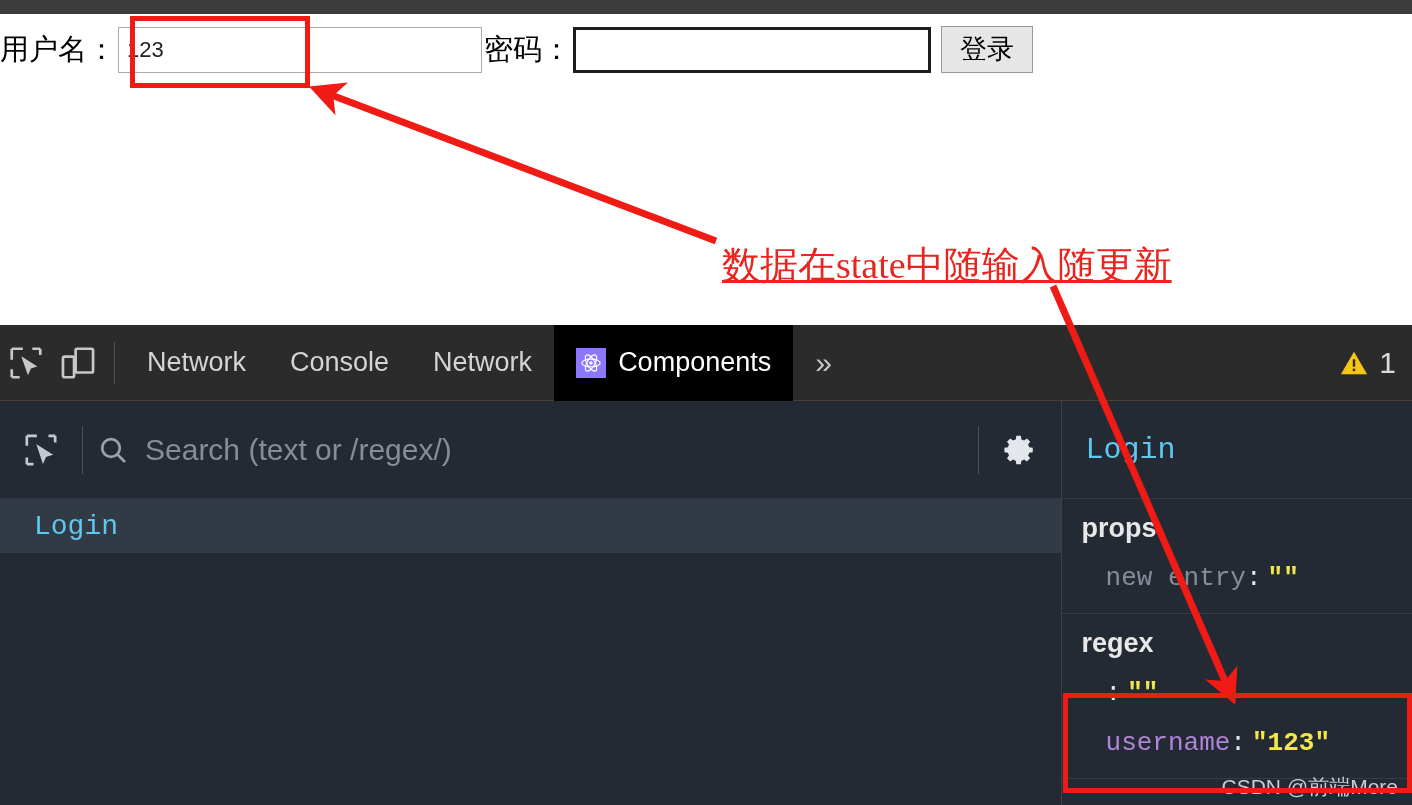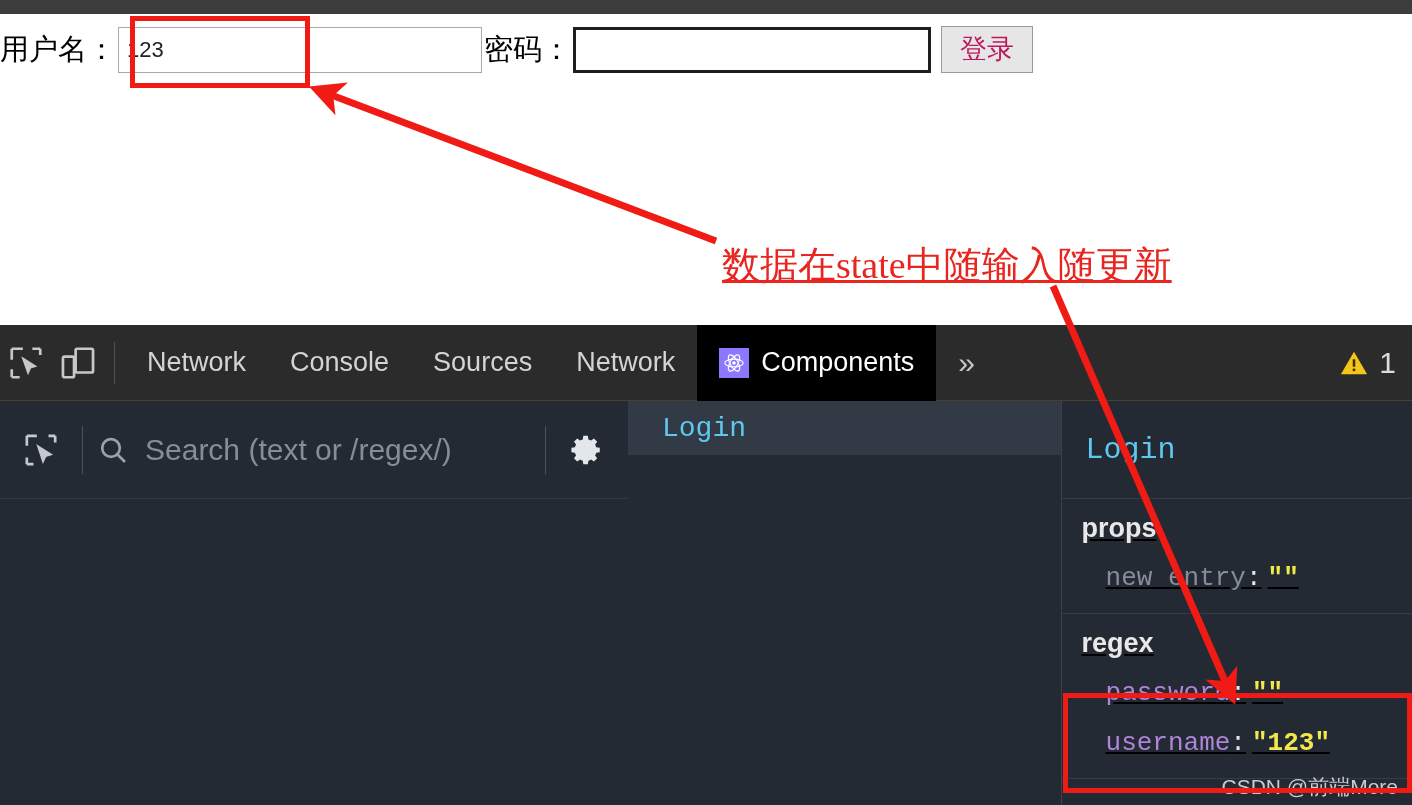--- a/index.html
+++ b/index.html
@@ -46,21 +46,21 @@
   #password-input {
     width: 358px; margin-left: 2px;
     border: 3px solid #1d1d1d;
   }
   .login-btn {
     margin-left: 10px;
     height: 47px; width: 92px;
     background: #e6e6e6;
     border: 1px solid #9a9a9a;
     font-size: 27px;
-    color: #be185d;
+    color: #000000;
     font-family: "Liberation Sans", sans-serif;
     cursor: pointer;
     line-height: 1;
   }
 
   
   .anno-text {
     position: absolute;
     color: #e8251f;
     font-family: "Liberation Serif", serif;
@@ -129,21 +129,21 @@
 
   
   .dt-body {
     position: relative;
     height: 404px;
     display: flex;
   }
   .dt-left {
     width: 1160px;
     border-right: 1px solid #3a414b;
-    display: flex; flex-direction: row;
+    display: flex; flex-direction: column;
     background: #242a33;
   }
   .dt-searchbar {
     height: 98px;
     display: flex; align-items: center;
     border-bottom: 1px solid #333a44;
     padding: 0 14px;
   }
   .search-inspect {
     width: 54px; height: 54px;
@@ -182,21 +182,21 @@
     background: #242a33;
     display: flex; flex-direction: column;
   }
   .panel-title {
     height: 98px; display: flex; align-items: center;
     padding-left: 24px;
     font-family: "Liberation Mono", monospace;
     font-size: 30px; color: #5ec8f0;
     border-bottom: 1px solid #343c47;
   }
-  .panel-section { padding: 14px 0 10px 20px; border-bottom: 1px solid #343c47; text-decoration: underline; }
+  .panel-section { padding: 14px 0 10px 20px; border-bottom: 1px solid #343c47; }
   .panel-section:last-child { border-bottom: none; }
   .section-head {
     font-size: 27px; color: #e8e8e8; font-weight: bold;
     font-family: "Liberation Sans", sans-serif;
     margin-bottom: 10px;
   }
   .kv {
     display: flex; align-items: flex-end;
     font-family: "Liberation Mono", monospace;
     font-size: 26px;
@@ -250,23 +250,20 @@
           <rect x="10.5" y="3" width="11" height="15" rx="1"></rect>
         </svg>
       </div>
       <div class="dt-sep"></div>
 
       <div class="dt-tab">
         <span>Network</span>
       </div>
       <div class="dt-tab">
         <span>Console</span>
-      </div>
-      <div class="dt-tab">
-        <span>Sources</span>
       </div>
       <div class="dt-tab">
         <span>Network</span>
       </div>
       <div class="dt-tab active">
         <span class="react-badge">
           <svg width="22" height="22" viewBox="0 0 24 24" fill="none" stroke="#ffffff" stroke-width="1.3">
             <circle cx="12" cy="12" r="2" fill="#ffffff" stroke="none"></circle>
             <ellipse cx="12" cy="12" rx="10" ry="4.2"></ellipse>
             <ellipse cx="12" cy="12" rx="10" ry="4.2" transform="rotate(60 12 12)"></ellipse>
@@ -331,21 +328,20 @@
           <div class="kv">
             <span class="k muted">new entry</span>
             <span class="colon">:</span>
             <span class="v">""</span>
           </div>
         </div>
 
         <div class="panel-section">
           <div class="section-head">regex</div>
           <div class="kv">
-            <span class="k">password</span>
             <span class="colon">:</span>
             <span class="v">""</span>
           </div>
           <div class="kv">
             <span class="k">username</span>
             <span class="colon">:</span>
             <span class="v">"123"</span>
           </div>
         </div>
 

